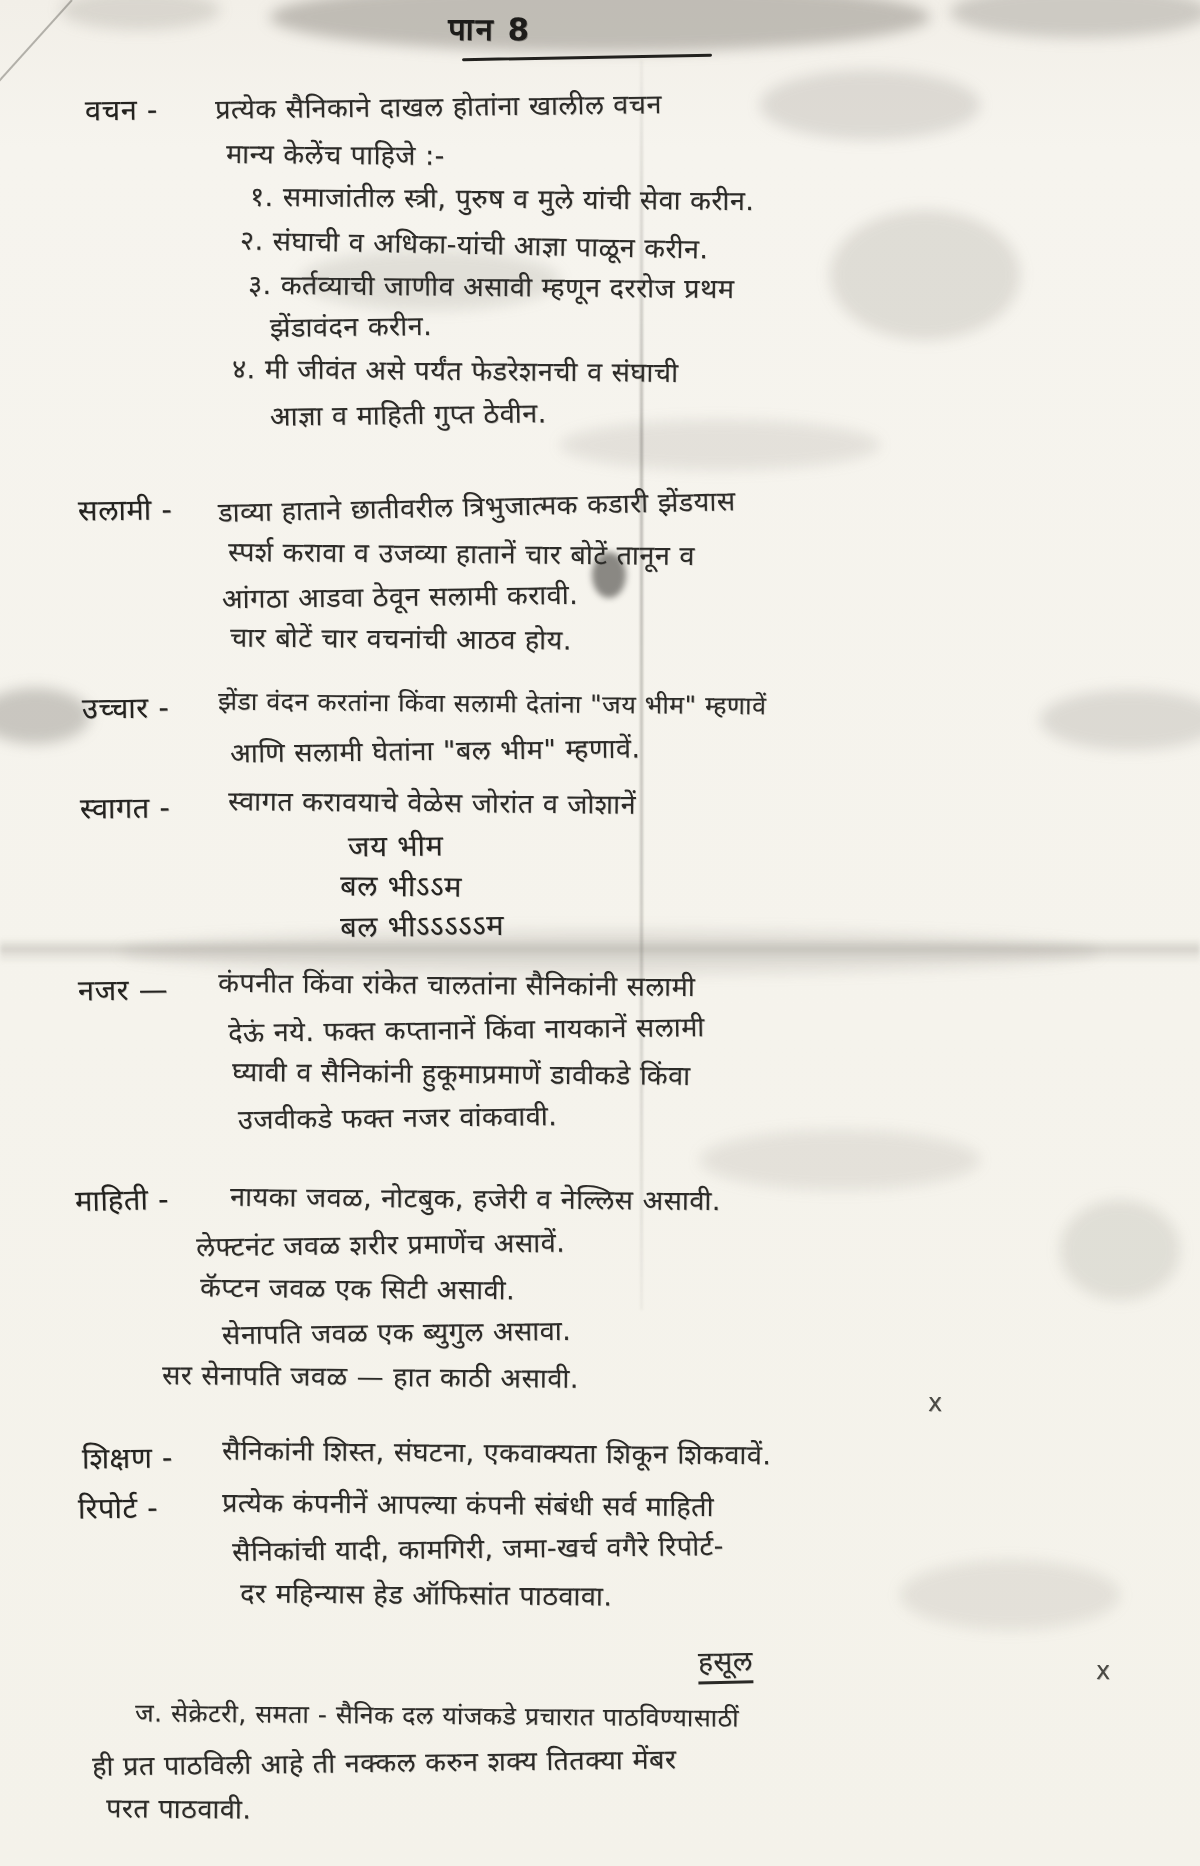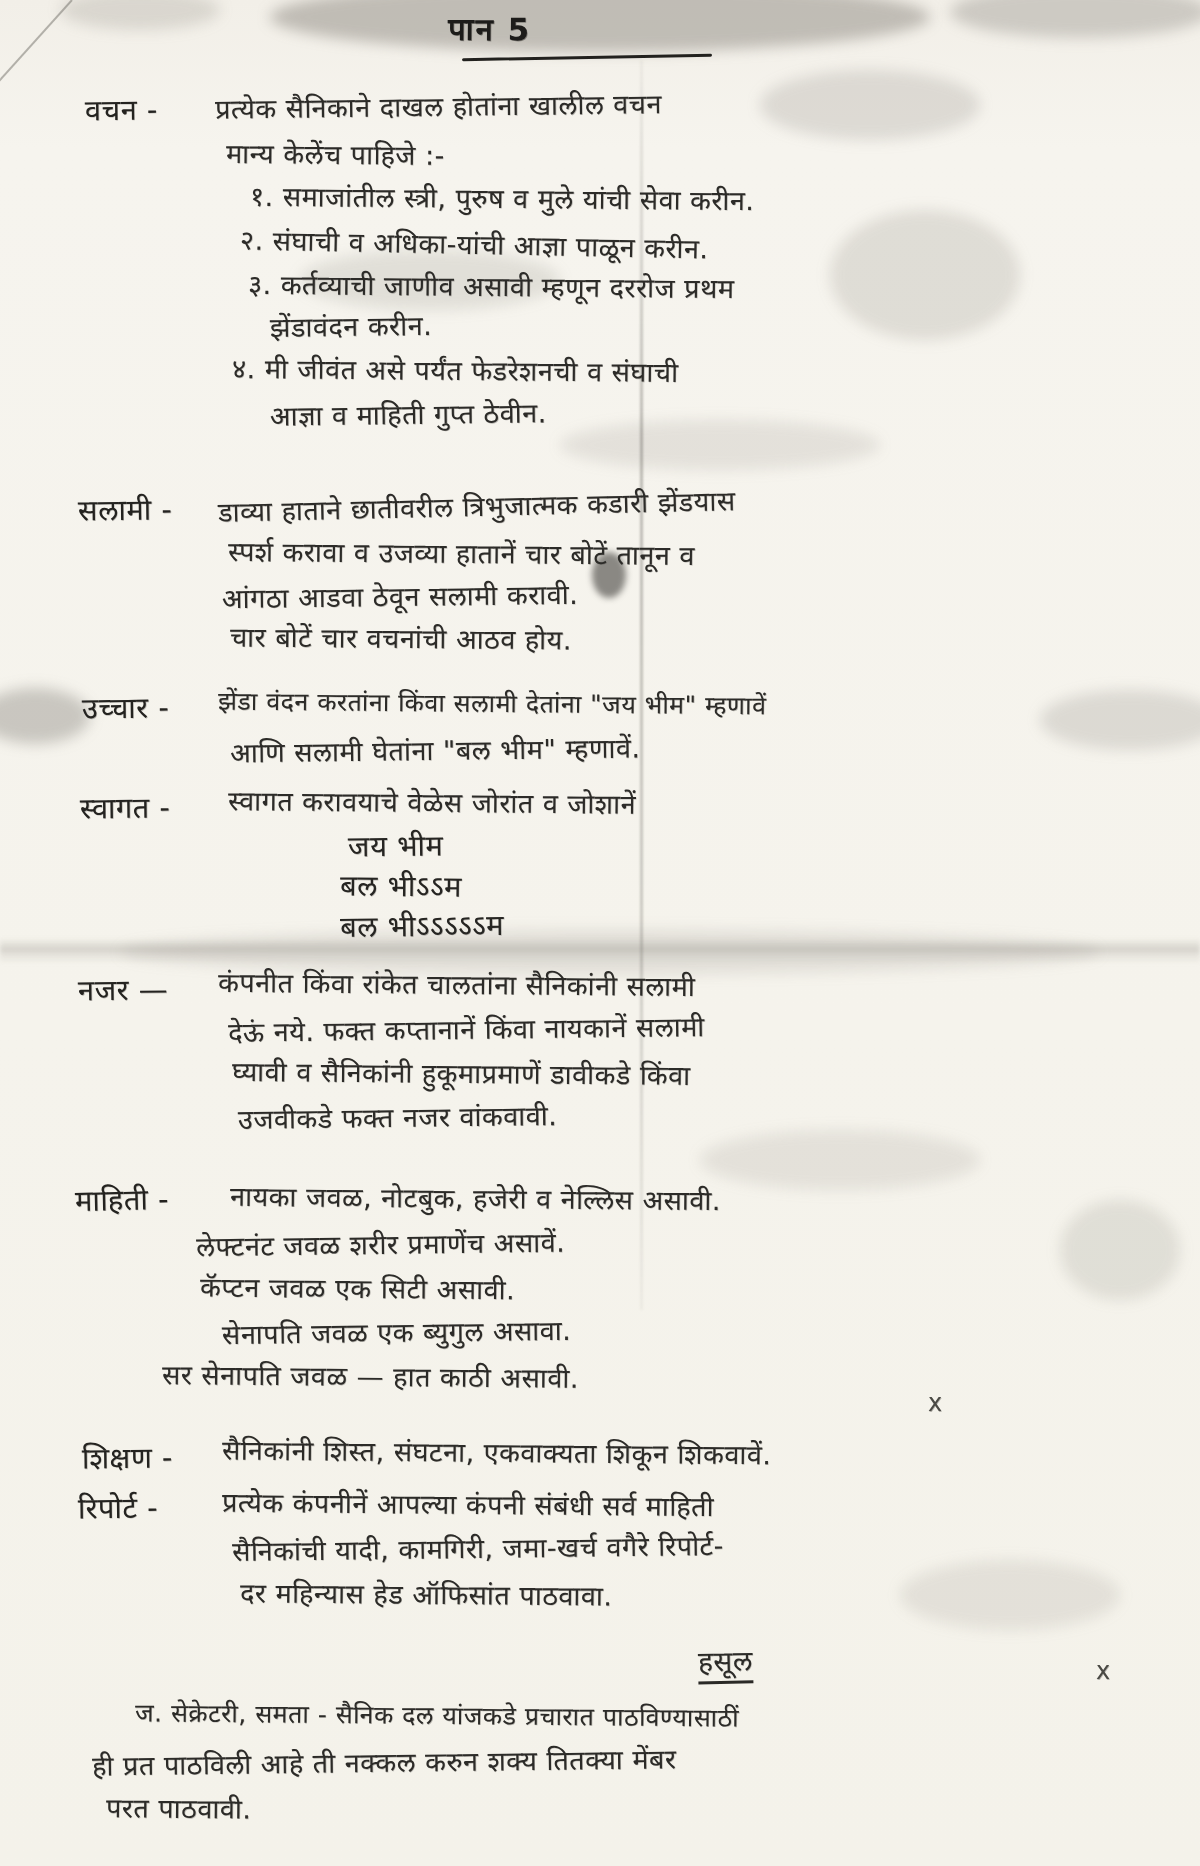--- a/index.html
+++ b/index.html
@@ -66,21 +66,21 @@
   <div class="smudge" style="left:1040px;top:690px;width:180px;height:60px;background:rgba(120,116,108,.20);"></div>
   <div class="smudge" style="left:120px;top:930px;width:980px;height:44px;background:rgba(125,120,112,.16);"></div>
   <div class="smudge" style="left:700px;top:1130px;width:280px;height:60px;background:rgba(125,121,113,.14);"></div>
   <div class="smudge" style="left:1060px;top:1200px;width:120px;height:100px;background:rgba(120,116,108,.16);"></div>
   <div class="smudge" style="left:900px;top:1560px;width:220px;height:70px;background:rgba(125,121,113,.14);"></div>
 
   <div class="crease-d" style="left:-20px;top:40px;"></div>
   <div class="crease-v" style="left:640px;top:60px;height:1250px;"></div>
   <div class="crease-h" style="top:938px;"></div>
 
-  <div class="hl title rB" style="left:448px;top:10px;">पान 5</div>
+  <div class="hl title rB" style="left:448px;top:10px;">पान 8</div>
   <div class="rule" style="left:462px;top:56px;width:250px;transform:rotate(-1deg);"></div>
 
   <div class="hl label rA" style="left:85px;top:92px;">वचन -</div>
   <div class="hl rA" style="left:215px;top:90px;">प्रत्येक सैनिकाने दाखल होतांना खालील वचन</div>
   <div class="hl rB" style="left:226px;top:138px;">मान्य केलेंच पाहिजे :-</div>
   <div class="hl rB" style="left:250px;top:182px;">१. समाजांतील स्त्री, पुरुष व मुले यांची सेवा करीन.</div>
   <div class="hl rD" style="left:240px;top:228px;">२. संघाची व अधिका-यांची आज्ञा पाळून करीन.</div>
   <div class="hl rB" style="left:248px;top:270px;">३. कर्तव्याची जाणीव असावी म्हणून दररोज प्रथम</div>
   <div class="hl rA" style="left:270px;top:310px;">झेंडावंदन करीन.</div>
   <div class="hl rB" style="left:232px;top:354px;">४. मी जीवंत असे पर्यंत फेडरेशनची व संघाची</div>

